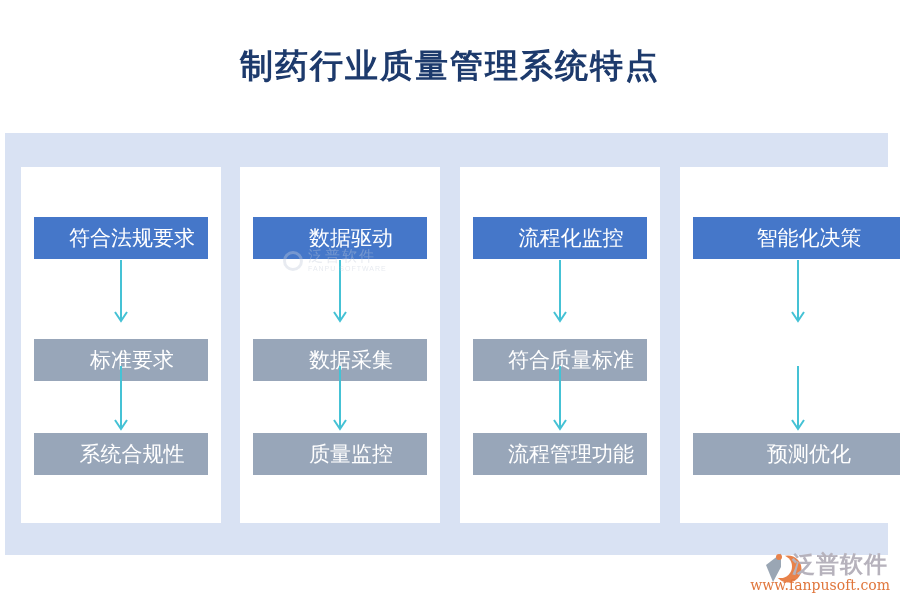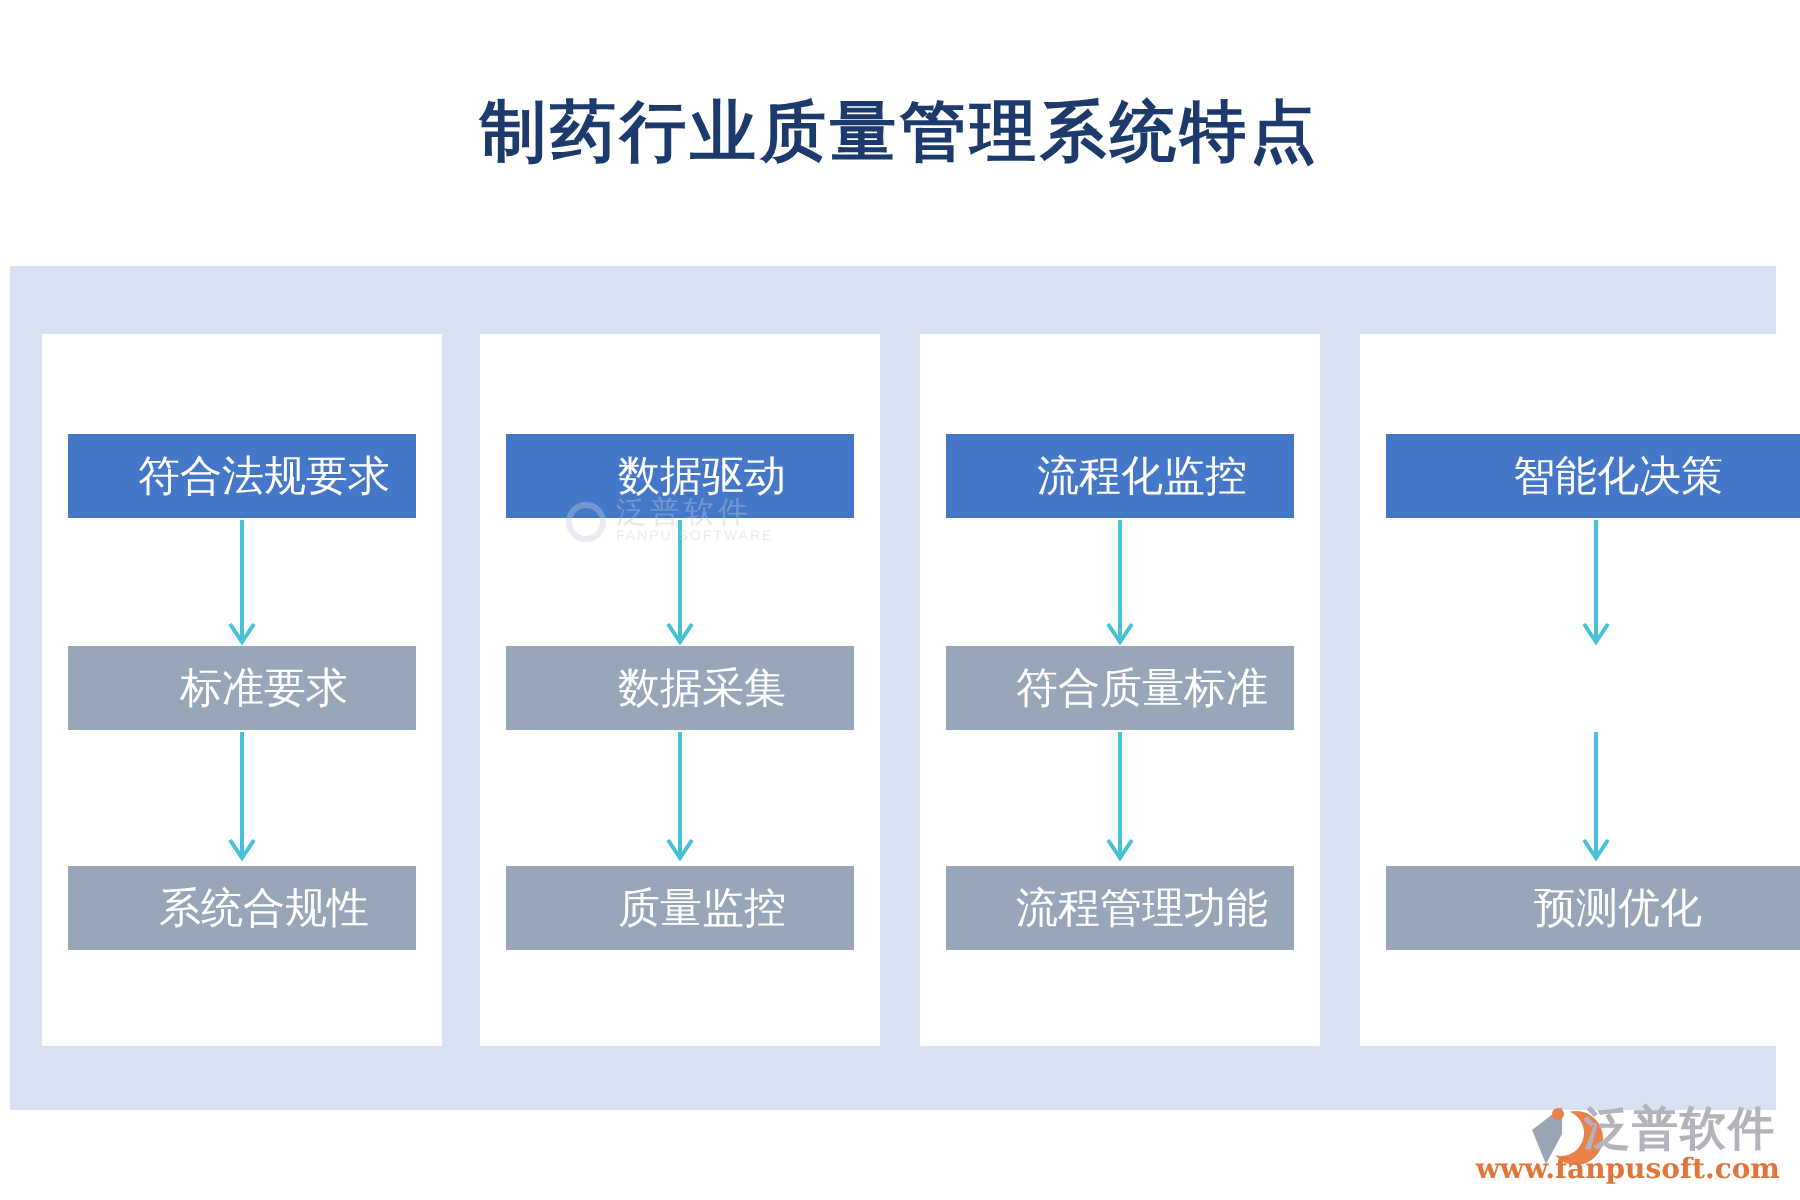--- a/index.html
+++ b/index.html
@@ -9,35 +9,35 @@
          font-size:33px;font-weight:bold;letter-spacing:2px;
          color:var(--title-navy,#1d3a6c);}
   .band{position:absolute;left:5px;top:133px;width:883px;height:422px;
         background:var(--panel-blue,#d9e2f3);}
   .card{position:absolute;top:167px;width:200px;height:356px;background:#ffffff;}
   .card.c1{left:21px}.card.c2{left:240px}.card.c3{left:460px}.card.c4{left:680px;width:236px}
   .node{position:absolute;left:13px;right:13px;height:42px;display:flex;
         align-items:center;justify-content:center;color:#ffffff;font-size:21px;
         white-space:nowrap;padding-left:22px;}
   .node.hdr{top:50px;background:var(--header-blue,#4577c9);}
-  .node.it1{top:156px;background:var(--item-gray,#98a6b9);text-align:right;}
+  .node.it1{top:172px;background:var(--item-gray,#98a6b9);text-align:right;}
   .node.it2{top:266px;background:var(--item-gray,#98a6b9);align-items:center;}
   .arrow{position:absolute;left:50%;transform:translateX(-50%);}
   .arrow.a1{top:93px;}
   .arrow.a2{top:199px;}
   .watermark{position:absolute;left:283px;top:249px;display:flex;align-items:center;
              gap:5px;opacity:0.38;z-index:5;color:#b9c3d4;}
   .wm-ring{width:20px;height:20px;border:3px solid #c4cddc;border-radius:50%;
            box-sizing:border-box;}
   .wm-cn{font-size:15px;letter-spacing:2px;line-height:15px;color:#c2cad9;}
   .wm-en{font-size:7px;letter-spacing:1px;line-height:9px;color:#c2cad9;
          font-family:"Liberation Sans",sans-serif;}
   .brand-name{position:absolute;right:12px;top:549px;font-size:23px;font-weight:bold;
               letter-spacing:1px;color:var(--brand-gray,#b6b2bc);}
-  .brand-url{position:absolute;right:10px;top:577px;font-size:14px;font-weight:bold;
+  .brand-url{position:absolute;right:10px;top:577px;font-size:14px;font-weight:normal;
              color:var(--brand-orange,#e0763c);}
   .brand-icon{position:absolute;left:764px;top:550px;}
 </style>
 </head>
 <body>
 
 <div class="page">
 
   <div class="title">制药行业质量管理系统特点</div>
 

